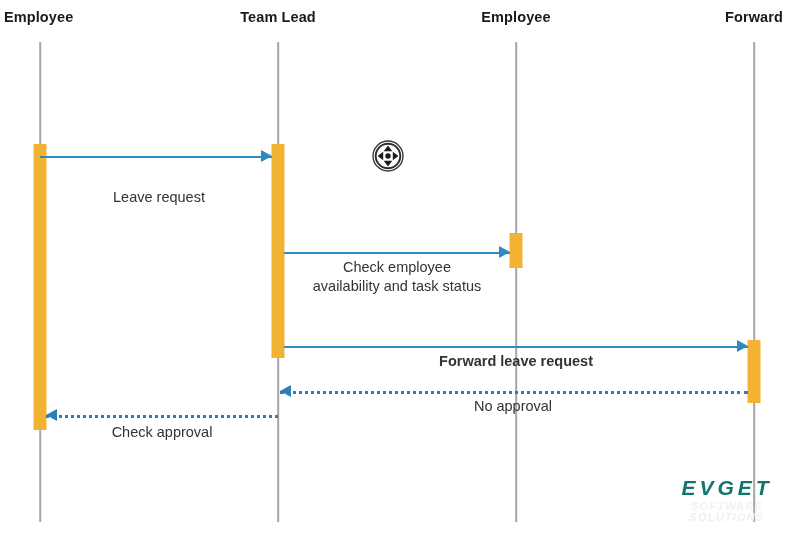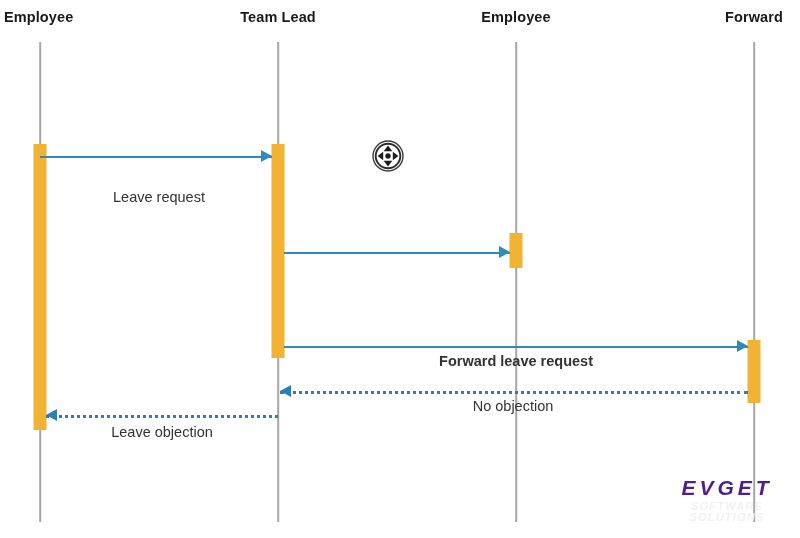--- a/index.html
+++ b/index.html
@@ -96,21 +96,21 @@
     position: absolute;
     text-align: center;
     user-select: none;
   }
   .watermark-main {
     font-family: "Liberation Sans", sans-serif;
     font-size: 21px;
     font-weight: 700;
     font-style: italic;
     letter-spacing: 4px;
-    color: #4c1d95;
+    color: #0f766e;
     line-height: 1;
   }
   .watermark-sub {
     font-family: "Liberation Sans", sans-serif;
     font-size: 11px;
     font-weight: 700;
     font-style: italic;
     letter-spacing: 1.2px;
     color: #f1f1f1;
     line-height: 1;
@@ -140,38 +140,40 @@
   <div class="msg" style="left:40px; top:156px;">
     <div class="msg-line" style="width:232px;"></div>
     <div class="arrowhead right" style="left:221px;"></div>
   </div>
   <div class="msg-label" style="left:159px; top:162px;margin-top:26px;">Leave request</div>
 
   <div class="msg" style="left:284px; top:252px;">
     <div class="msg-line" style="width:226px;"></div>
     <div class="arrowhead right" style="left:215px;"></div>
   </div>
+  <div class="msg-label" style="left:397px; top:258px;">Check employee
+availability and task status</div>
 
   <div class="msg" style="left:284px; top:346px;">
     <div class="msg-line" style="width:464px;"></div>
     <div class="arrowhead right" style="left:453px;"></div>
   </div>
   <div class="msg-label" style="left:516px; top:352px;font-weight:bold;">Forward leave request</div>
 
   <div class="msg" style="left:280px; top:391px;">
     <div class="msg-line dotted" style="width:468px;"></div>
     <div class="arrowhead left" style="left:0px;"></div>
   </div>
-  <div class="msg-label" style="left:513px; top:397px;">No objection</div>
+  <div class="msg-label" style="left:513px; top:397px;">No approval</div>
 
   <div class="msg" style="left:46px; top:415px;">
     <div class="msg-line dotted" style="width:232px;"></div>
     <div class="arrowhead left" style="left:0px;"></div>
   </div>
-  <div class="msg-label" style="left:162px; top:423px;">Leave objection</div>
+  <div class="msg-label" style="left:162px; top:423px;">Check approval</div>
 
   <div class="cursor-icon" style="left:388px; top:158px;">
     <svg width="34" height="34" viewBox="0 0 34 34" xmlns="http://www.w3.org/2000/svg">
       <circle cx="17" cy="17" r="15" fill="#ffffff" stroke="#3a3a3a" stroke-width="1.4"></circle>
       <circle cx="17" cy="17" r="12.3" fill="#ffffff" stroke="#2b2b2b" stroke-width="1.9"></circle>
       <polygon points="17,6.6 21.3,12.2 12.7,12.2" fill="#1c1c1c"></polygon>
       <polygon points="17,27.4 21.3,21.8 12.7,21.8" fill="#1c1c1c"></polygon>
       <polygon points="6.6,17 12.2,12.7 12.2,21.3" fill="#1c1c1c"></polygon>
       <polygon points="27.4,17 21.8,12.7 21.8,21.3" fill="#1c1c1c"></polygon>
       <circle cx="17" cy="17" r="2.7" fill="#1c1c1c"></circle>

